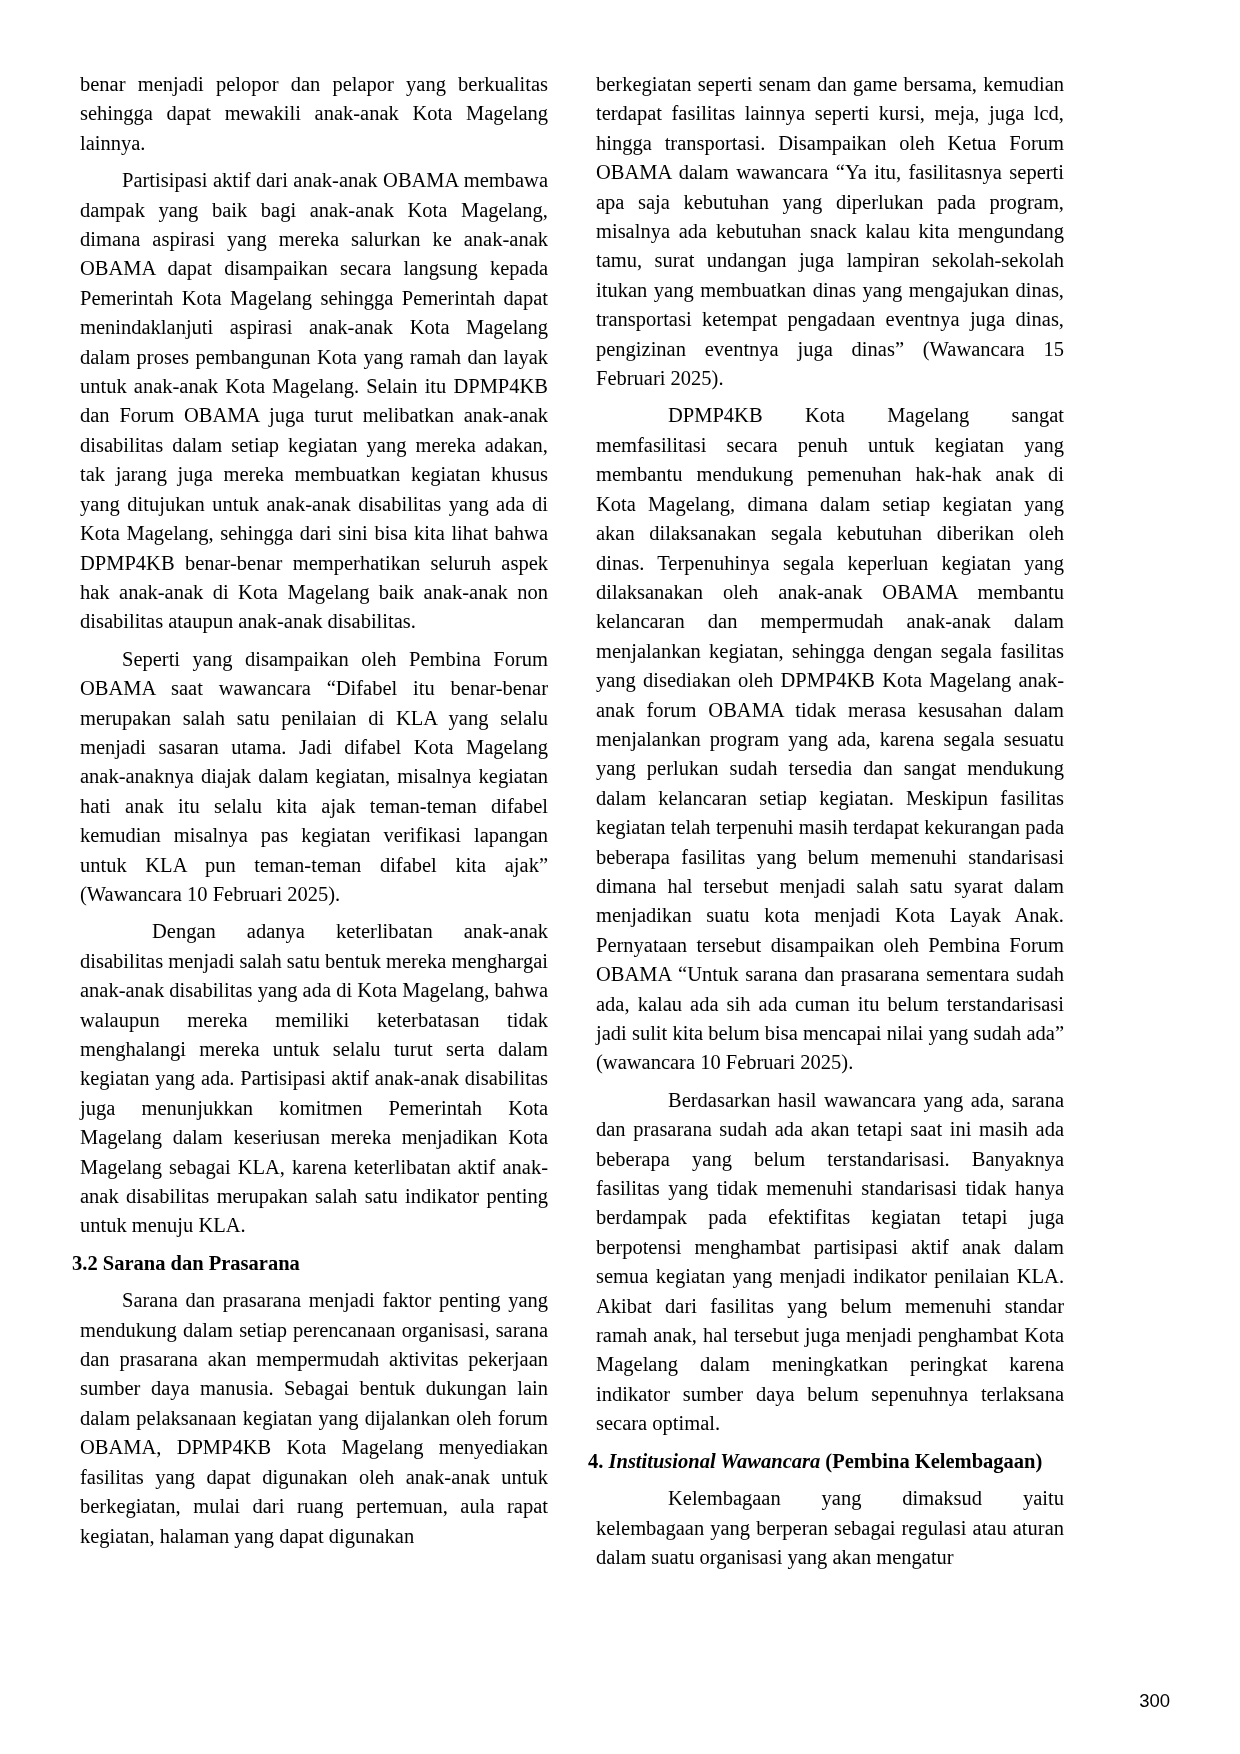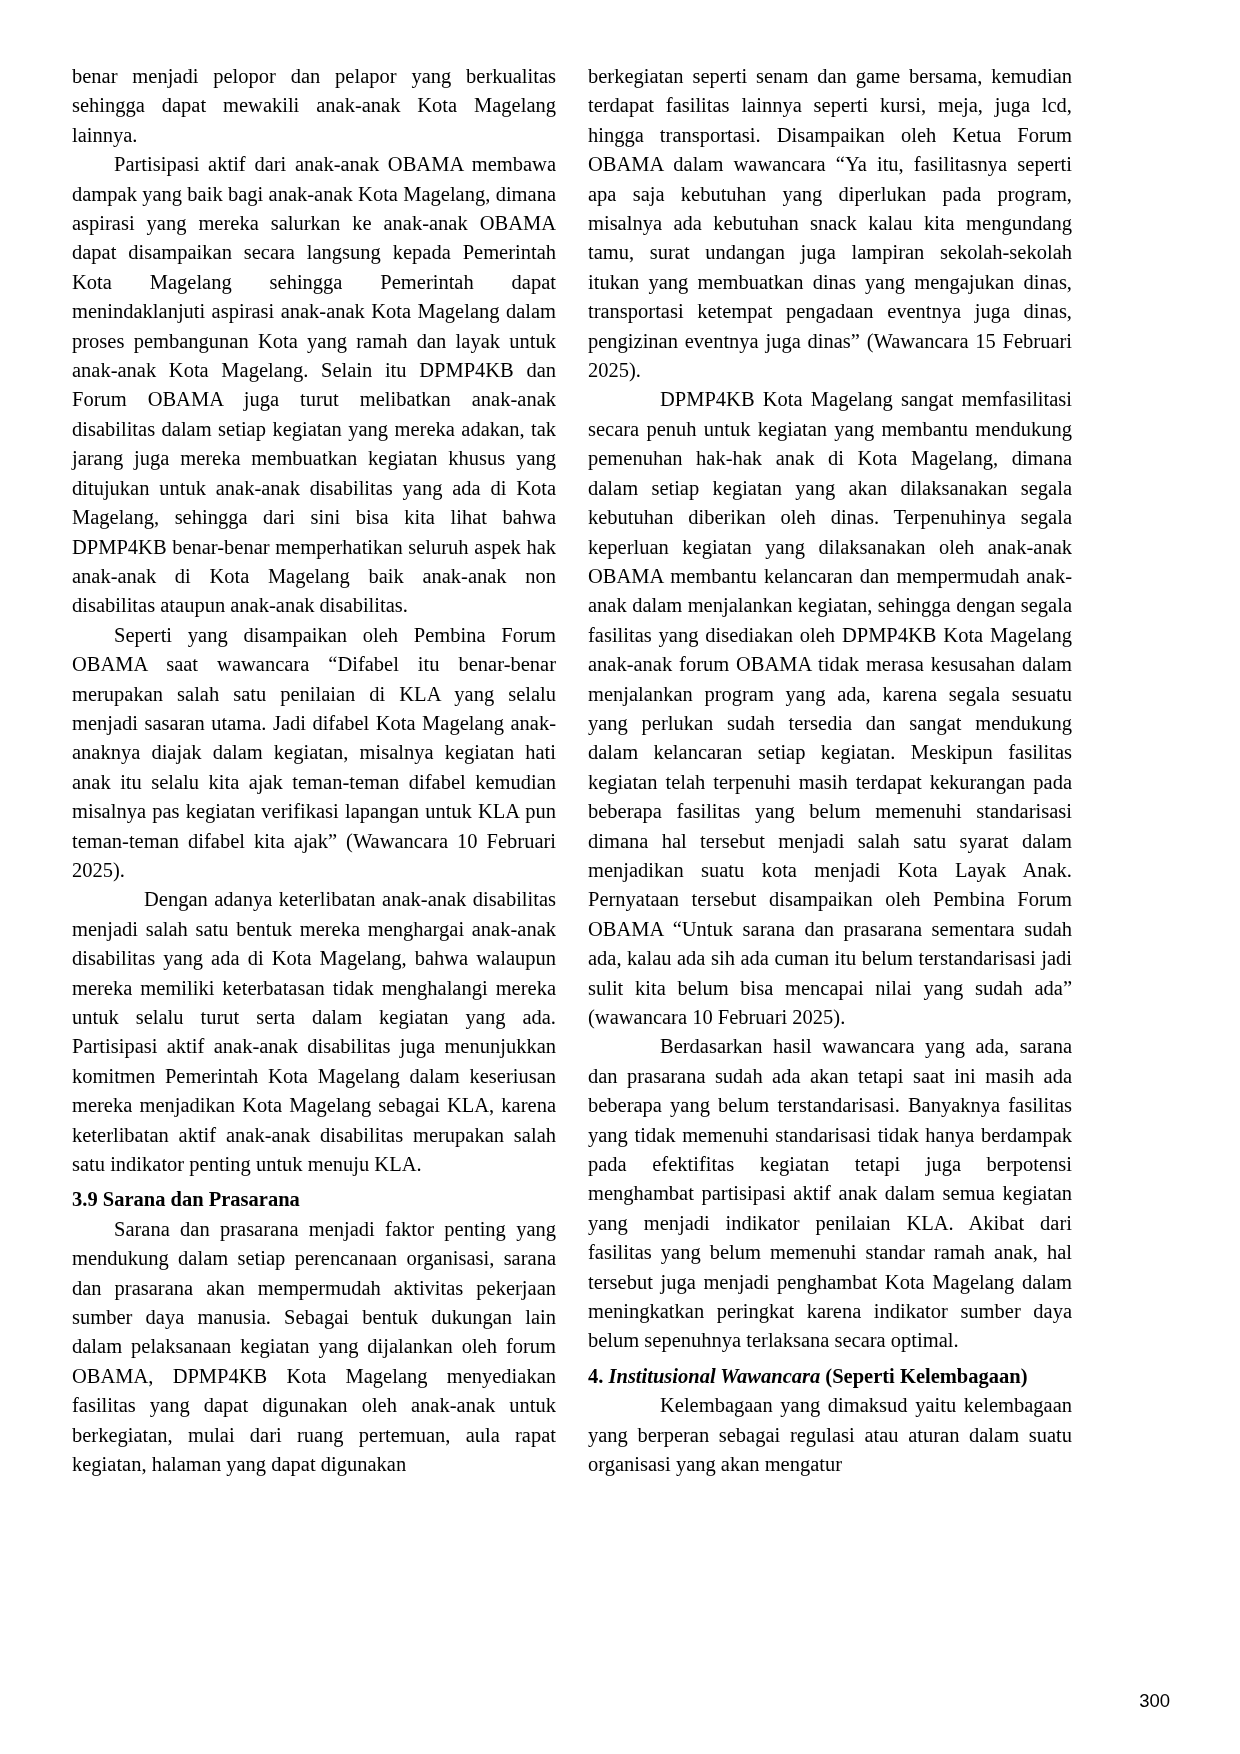--- a/index.html
+++ b/index.html
@@ -32,21 +32,21 @@
     height: 1610px;
     display: flex;
     flex-direction: row;
     gap: 32px;
   }
   .col {
     width: 484px;
     flex: 0 0 484px;
   }
   p.para {
-    margin: 0;
+    margin: 8px;
     text-align: justify;
     text-justify: inter-word;
     font-size: 20.5px;
     line-height: 29.4px;
     text-indent: 42px;
     hyphens: none;
   }
   p.noindent {
     text-indent: 0;
   }
@@ -81,28 +81,28 @@
 <body>
 
 <div class="page">
   <div class="columns">
 
     <div class="col" id="left-col">
         <p class="para noindent"><span>benar menjadi pelopor dan pelapor yang berkualitas sehingga dapat mewakili anak-anak Kota Magelang lainnya.</span></p>
         <p class="para"><span>Partisipasi aktif dari anak-anak OBAMA membawa dampak yang baik bagi anak-anak Kota Magelang, dimana aspirasi yang mereka salurkan ke anak-anak OBAMA dapat disampaikan secara langsung kepada Pemerintah Kota Magelang sehingga Pemerintah dapat menindaklanjuti aspirasi anak-anak Kota Magelang dalam proses pembangunan Kota yang ramah dan layak untuk anak-anak Kota Magelang. Selain itu DPMP4KB dan Forum OBAMA juga turut melibatkan anak-anak disabilitas dalam setiap kegiatan yang mereka adakan, tak jarang juga mereka membuatkan kegiatan khusus yang ditujukan untuk anak-anak disabilitas yang ada di Kota Magelang, sehingga dari sini bisa kita lihat bahwa DPMP4KB benar-benar memperhatikan seluruh aspek hak anak-anak di Kota Magelang baik anak-anak non disabilitas ataupun anak-anak disabilitas.</span></p>
         <p class="para"><span>Seperti yang disampaikan oleh Pembina Forum OBAMA saat wawancara </span><span class="it">“Difabel itu benar-benar merupakan salah satu penilaian di KLA yang selalu menjadi sasaran utama. Jadi difabel Kota Magelang anak-anaknya diajak dalam kegiatan, misalnya kegiatan hati anak itu selalu kita ajak teman-teman difabel kemudian misalnya pas kegiatan verifikasi lapangan untuk KLA pun teman-teman difabel kita ajak”</span><span> (Wawancara 10 Februari 2025).</span></p>
         <p class="para wideindent"><span>Dengan adanya keterlibatan anak-anak disabilitas menjadi salah satu bentuk mereka menghargai anak-anak disabilitas yang ada di Kota Magelang, bahwa walaupun mereka memiliki keterbatasan tidak menghalangi mereka untuk selalu turut serta dalam kegiatan yang ada. Partisipasi aktif anak-anak disabilitas juga menunjukkan komitmen Pemerintah Kota Magelang dalam keseriusan mereka menjadikan Kota Magelang sebagai KLA, karena keterlibatan aktif anak-anak disabilitas merupakan salah satu indikator penting untuk menuju KLA.</span></p>
-        <h3 class="heading"><span>3.9 Sarana dan Prasarana</span></h3>
+        <h3 class="heading"><span>3.2 Sarana dan Prasarana</span></h3>
         <p class="para"><span>Sarana dan prasarana menjadi faktor penting yang mendukung dalam setiap perencanaan organisasi, sarana dan prasarana akan mempermudah aktivitas pekerjaan sumber daya manusia. Sebagai bentuk dukungan lain dalam pelaksanaan kegiatan yang dijalankan oleh forum OBAMA, DPMP4KB Kota Magelang menyediakan fasilitas yang dapat digunakan oleh anak-anak untuk berkegiatan, mulai dari ruang pertemuan, aula rapat kegiatan, halaman yang dapat digunakan</span></p>
       </div>
 
     <div class="col" id="right-col">
         <p class="para noindent"><span>berkegiatan seperti senam dan game bersama, kemudian terdapat fasilitas lainnya seperti kursi, meja, juga lcd, hingga transportasi. Disampaikan oleh Ketua Forum OBAMA dalam wawancara </span><span class="it">“Ya itu, fasilitasnya seperti apa saja kebutuhan yang diperlukan pada program, misalnya ada kebutuhan snack kalau kita mengundang tamu, surat undangan juga lampiran sekolah-sekolah itukan yang membuatkan dinas yang mengajukan dinas, transportasi ketempat pengadaan eventnya juga dinas, pengizinan eventnya juga dinas”</span><span> (Wawancara 15 Februari 2025).</span></p>
         <p class="para wideindent"><span>DPMP4KB Kota Magelang sangat memfasilitasi secara penuh untuk kegiatan yang membantu mendukung pemenuhan hak-hak anak di Kota Magelang, dimana dalam setiap kegiatan yang akan dilaksanakan segala kebutuhan diberikan oleh dinas. Terpenuhinya segala keperluan kegiatan yang dilaksanakan oleh anak-anak OBAMA membantu kelancaran dan mempermudah anak-anak dalam menjalankan kegiatan, sehingga dengan segala fasilitas yang disediakan oleh DPMP4KB Kota Magelang anak-anak forum OBAMA tidak merasa kesusahan dalam menjalankan program yang ada, karena segala sesuatu yang perlukan sudah tersedia dan sangat mendukung dalam kelancaran setiap kegiatan. Meskipun fasilitas kegiatan telah terpenuhi masih terdapat kekurangan pada beberapa fasilitas yang belum memenuhi standarisasi dimana hal tersebut menjadi salah satu syarat dalam menjadikan suatu kota menjadi Kota Layak Anak. Pernyataan tersebut disampaikan oleh Pembina Forum OBAMA </span><span class="it">“Untuk sarana dan prasarana sementara sudah ada, kalau ada sih ada cuman itu belum terstandarisasi jadi sulit kita belum bisa mencapai nilai yang sudah ada”</span><span> (wawancara 10 Februari 2025).</span></p>
         <p class="para wideindent"><span>Berdasarkan hasil wawancara yang ada, sarana dan prasarana sudah ada akan tetapi saat ini masih ada beberapa yang belum terstandarisasi. Banyaknya fasilitas yang tidak memenuhi standarisasi tidak hanya berdampak pada efektifitas kegiatan tetapi juga berpotensi menghambat partisipasi aktif anak dalam semua kegiatan yang menjadi indikator penilaian KLA. Akibat dari fasilitas yang belum memenuhi standar ramah anak, hal tersebut juga menjadi penghambat Kota Magelang dalam meningkatkan peringkat karena indikator sumber daya belum sepenuhnya terlaksana secara optimal.</span></p>
-        <h3 class="heading"><span>4. </span><span class="bi">Institusional Wawancara</span><span> (Seperti Kelembagaan)</span></h3>
+        <h3 class="heading"><span>4. </span><span class="bi">Institusional Wawancara</span><span> (Pembina Kelembagaan)</span></h3>
         <p class="para wideindent"><span>Kelembagaan yang dimaksud yaitu kelembagaan yang berperan sebagai regulasi atau aturan dalam suatu organisasi yang akan mengatur</span></p>
       </div>
 
   </div>
 
   <div class="pagenum">300</div>
 </div>
 
 </body></html>

